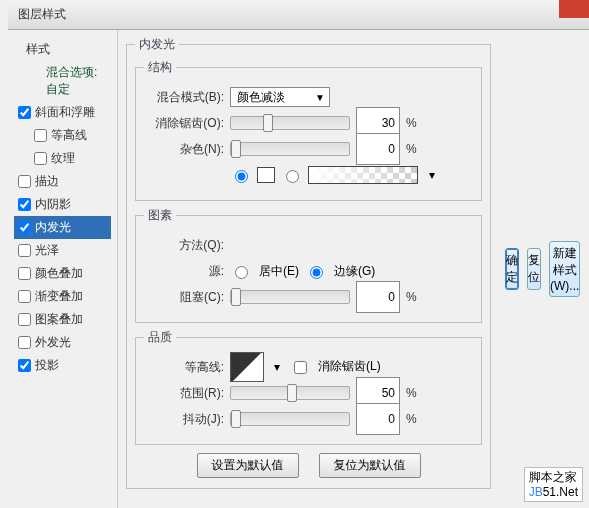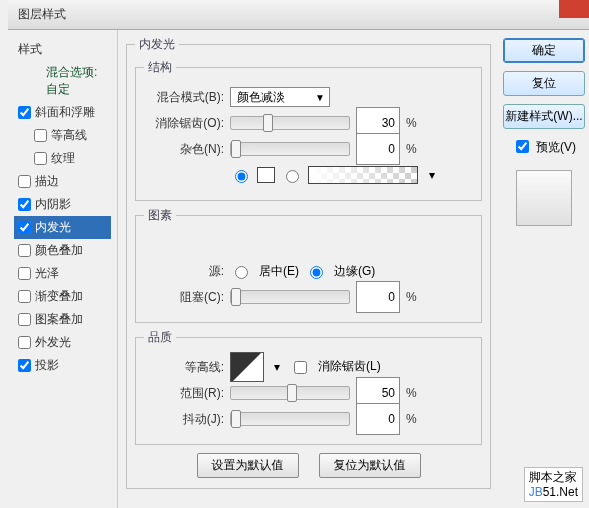--- a/index.html
+++ b/index.html
@@ -2,21 +2,21 @@
 <html><head>
 <meta charset="utf-8">
 <style>
 * { box-sizing: border-box; font-family: "Microsoft YaHei", SimSun, sans-serif; font-size: 12px; }
 body { margin: 0; background: #e8e8e8; width: 589px; height: 508px; overflow: hidden; }
 .window { background: #f0f0f0; width: 589px; height: 508px; position: relative; padding-left: 8px; }
 .titlebar { height: 30px; background: linear-gradient(#f4f4f4,#dcdcdc); border-bottom:1px solid #aaa; padding:6px 10px; color:#333; font-size:13px; position:relative; }
 .closebtn { position:absolute; right:0; top:0; width:30px; height:18px; background:#d04030; }
 .content { display:flex; height:478px; }
 .sidebar { width:110px; border-right:1px solid #ccc; padding:8px 6px; }
-.sidebar-title { padding:3px 4px; color:#333; }
+.sidebar-title { padding:3px 4px; color:#333;margin-left:8px; }
 .blend-opts { padding:3px 4px; color:#14532d;margin-left:28px; }
 .style-item { padding:3px 4px; display:flex; align-items:center; gap:4px; color:#333; cursor:pointer;}
 .style-item input { margin:0; }
 .style-item.selected { background:#2f6fb8; color:#fff; }
 .style-item.sub { padding-left:20px; }
 .main { flex:1; padding:6px 8px 6px 8px; position:relative; }
 fieldset { border:1px solid #c0c0c0; margin:0 0 6px 0; padding:6px 8px 10px 8px; }
 legend { color:#536; padding:0 4px; color:#445; }
 .row { display:flex; align-items:center; margin:4px 0; gap:6px; height:22px; }
 .lbl { text-align:right; width:80px; color:#333; }
@@ -29,21 +29,21 @@
 .radio-color { display:flex; align-items:center; gap:6px; }
 .swatch { width:18px; height:16px; border:1px solid #444; background:#fff;}
 .grad { width:110px; height:18px; border:1px solid #444; background:repeating-conic-gradient(#ccc 0 25%, #fff 0 50%) 0 0/12px 12px; position:relative;}
 .grad::before { content:""; position:absolute; inset:0; background:linear-gradient(to right,#fff,rgba(255,255,255,0));}
 .grad-arrow { width:16px;text-align:center;}
 .radio-lbl { display:flex; align-items:flex-start; gap:8px; }
 .contour-box { width:34px; height:30px; border:1px solid #555; background:linear-gradient(135deg,#333 49%,#fff 51%); display:inline-block; }
 .contour-arrow { width:14px; text-align:center;}
 .btn { border:1px solid #888; background:linear-gradient(#fafafa,#e0e0e0); padding:3px 14px; border-radius:2px; cursor:pointer;text-align:right;}
 .btns-bottom { display:flex; justify-content:center; gap:20px; margin-top:8px;}
-.rightcol { width:90px; padding:8px 6px; display:flex; flex-direction:column; gap:8px; align-items:center;}
+.rightcol { width:90px; padding:8px 6px; display:flex; flex-direction:row; gap:8px; align-items:center;}
 .rbtn { width:82px; border:1px solid #7aa; background:linear-gradient(#eaf4ff,#cfe6ff); padding:3px 0; text-align:center; border-radius:3px; cursor:pointer;}
 .rbtn.def { border-color:#3b82c4; box-shadow:0 0 0 1px #3b82c4 inset;}
 .preview-chk { display:flex; align-items:flex-end; gap:4px;}
 .preview-box { width:56px; height:56px; border:1px solid #aaa; background:linear-gradient(#fafafa,#e0e0e0); margin-top:6px;}
 .watermark { position:absolute; right:6px; bottom:6px; border:1px solid #bbb; background:#fff; padding:2px 4px; font-size:12px; line-height:1.2;}
 </style>
 </head>
 <body>
 
 <div class="window">
@@ -76,25 +76,25 @@
           <div class="style-item">
             <input type="checkbox" checked="" style="">
             <span>内阴影</span>
           </div>
           <div class="style-item selected">
             <input type="checkbox" checked="" style="">
             <span>内发光</span>
           </div>
           <div class="style-item">
             <input type="checkbox" style="">
+            <span>光泽</span>
+          </div>
+          <div class="style-item">
+            <input type="checkbox" style="">
             <span>颜色叠加</span>
-          </div>
-          <div class="style-item">
-            <input type="checkbox" style="">
-            <span>光泽</span>
           </div>
           <div class="style-item">
             <input type="checkbox" style="">
             <span>渐变叠加</span>
           </div>
           <div class="style-item">
             <input type="checkbox" style="">
             <span>图案叠加</span>
           </div>
           <div class="style-item">
@@ -144,20 +144,21 @@
               <input type="radio" style="">
               <div class="grad"></div>
               <span class="grad-arrow">▾</span>
             </div>
           </div>
         </fieldset>
 
         <fieldset>
           <legend>图素</legend>
           <div class="row">
+            <span class="lbl">方法(Q):</span>
           </div>
           <div class="row">
             <span class="lbl">源:</span>
             <label class="radio-lbl">
                 <input type="radio" name="src" style=""> 
                 <span>居中(E)</span>
               </label>
             <label class="radio-lbl">
                 <input type="radio" name="src" checked="" style=""> 
                 <span>边缘(G)</span>

